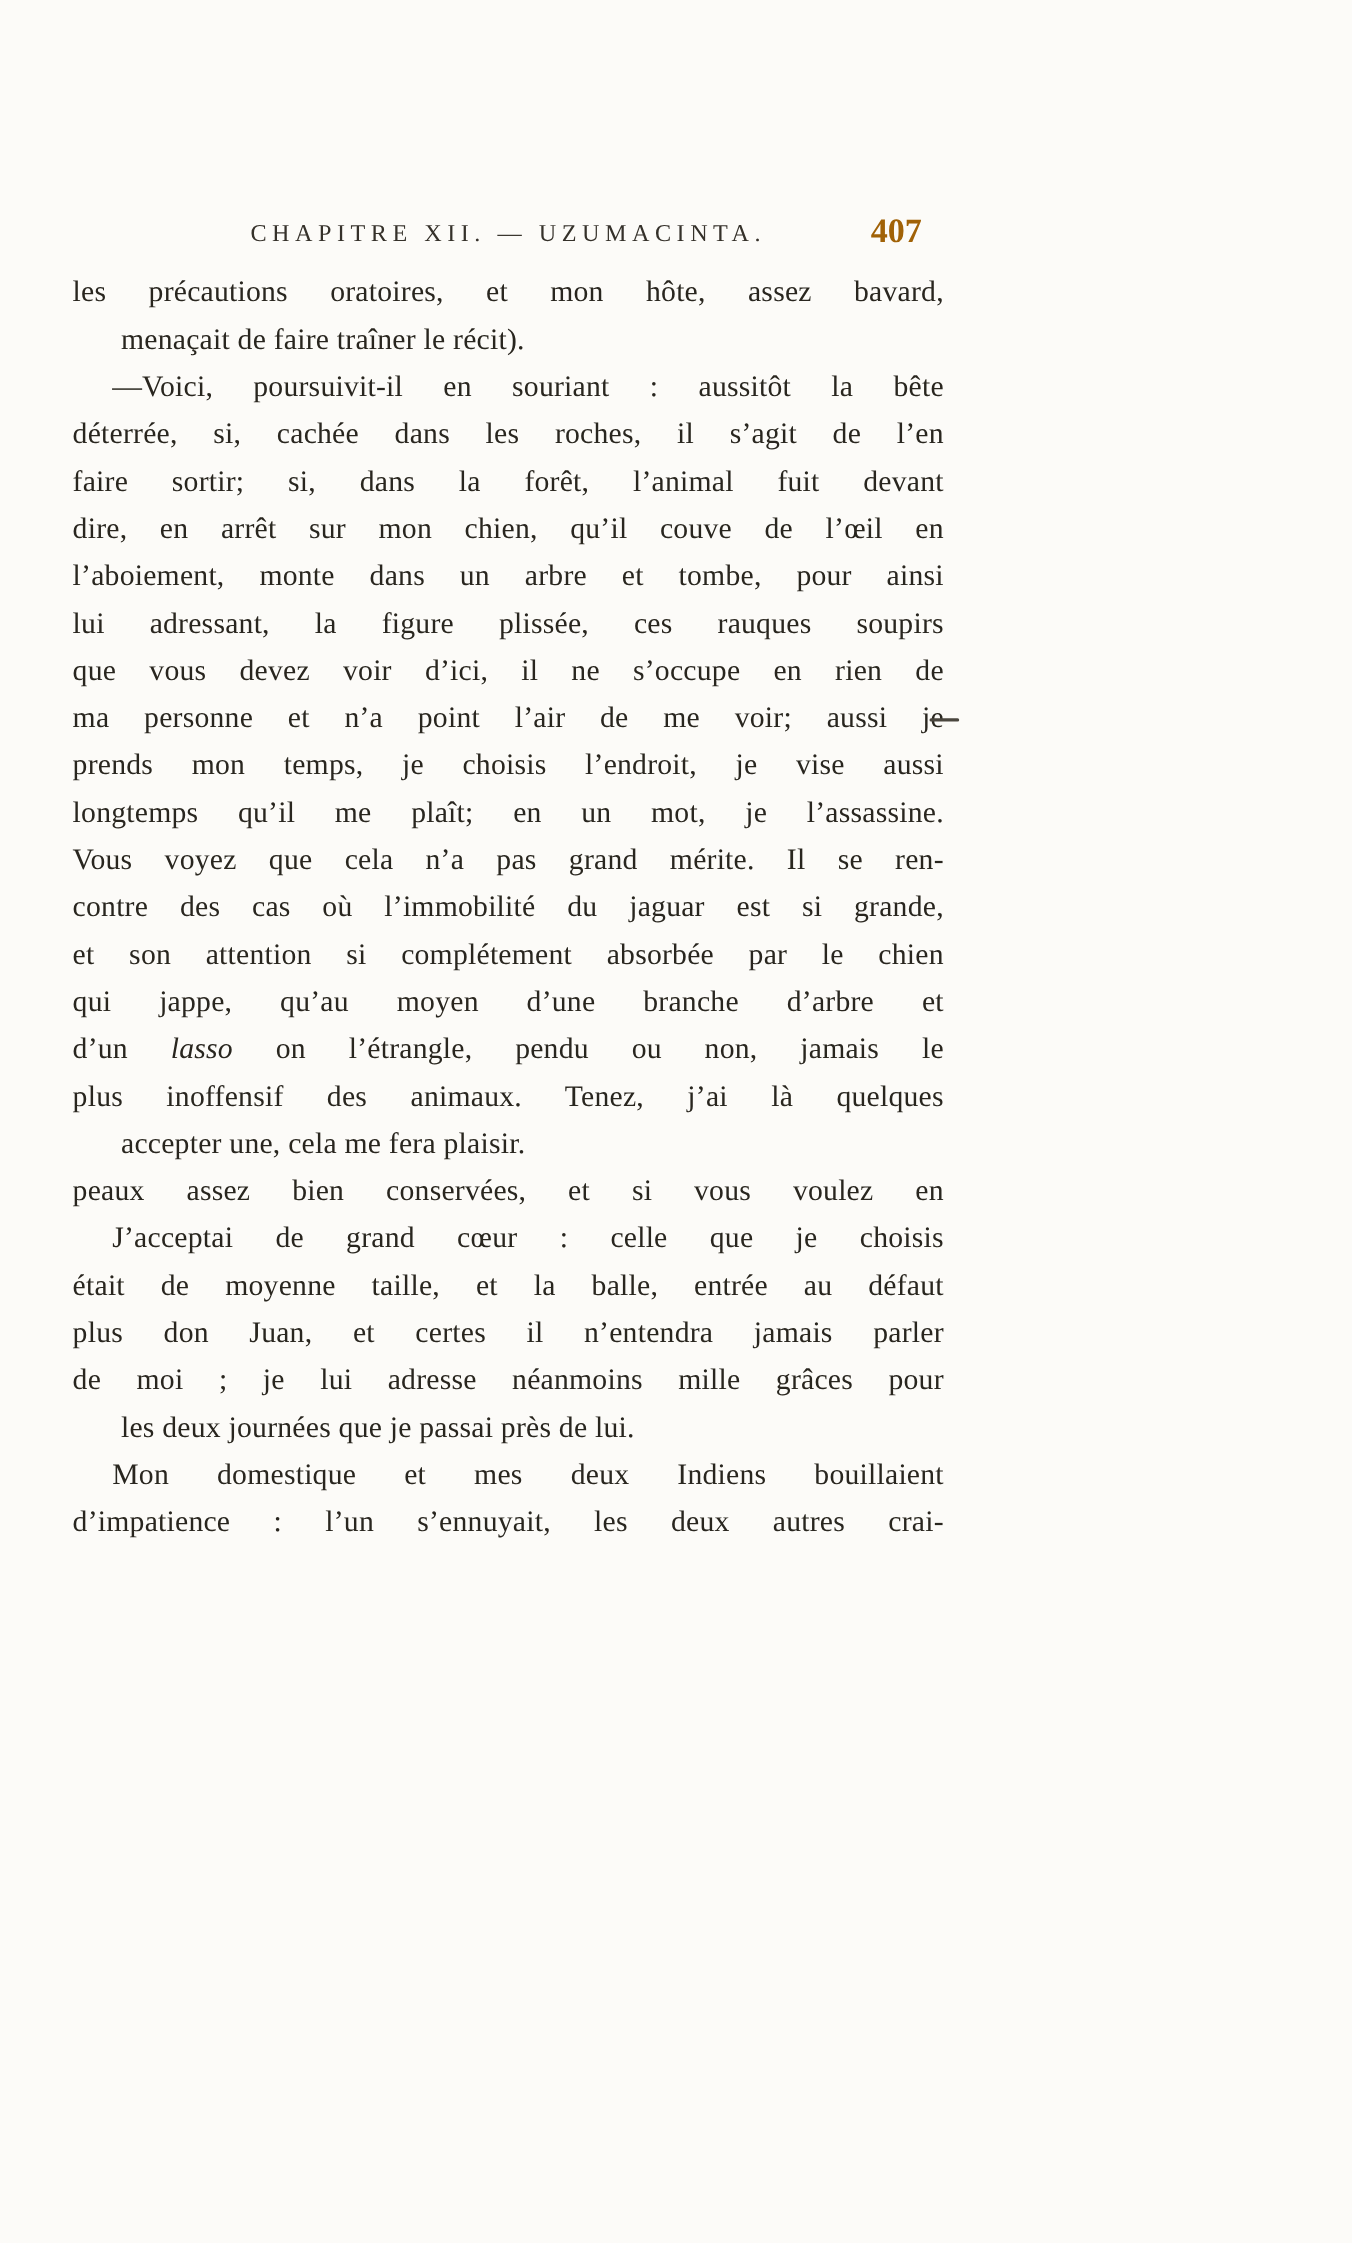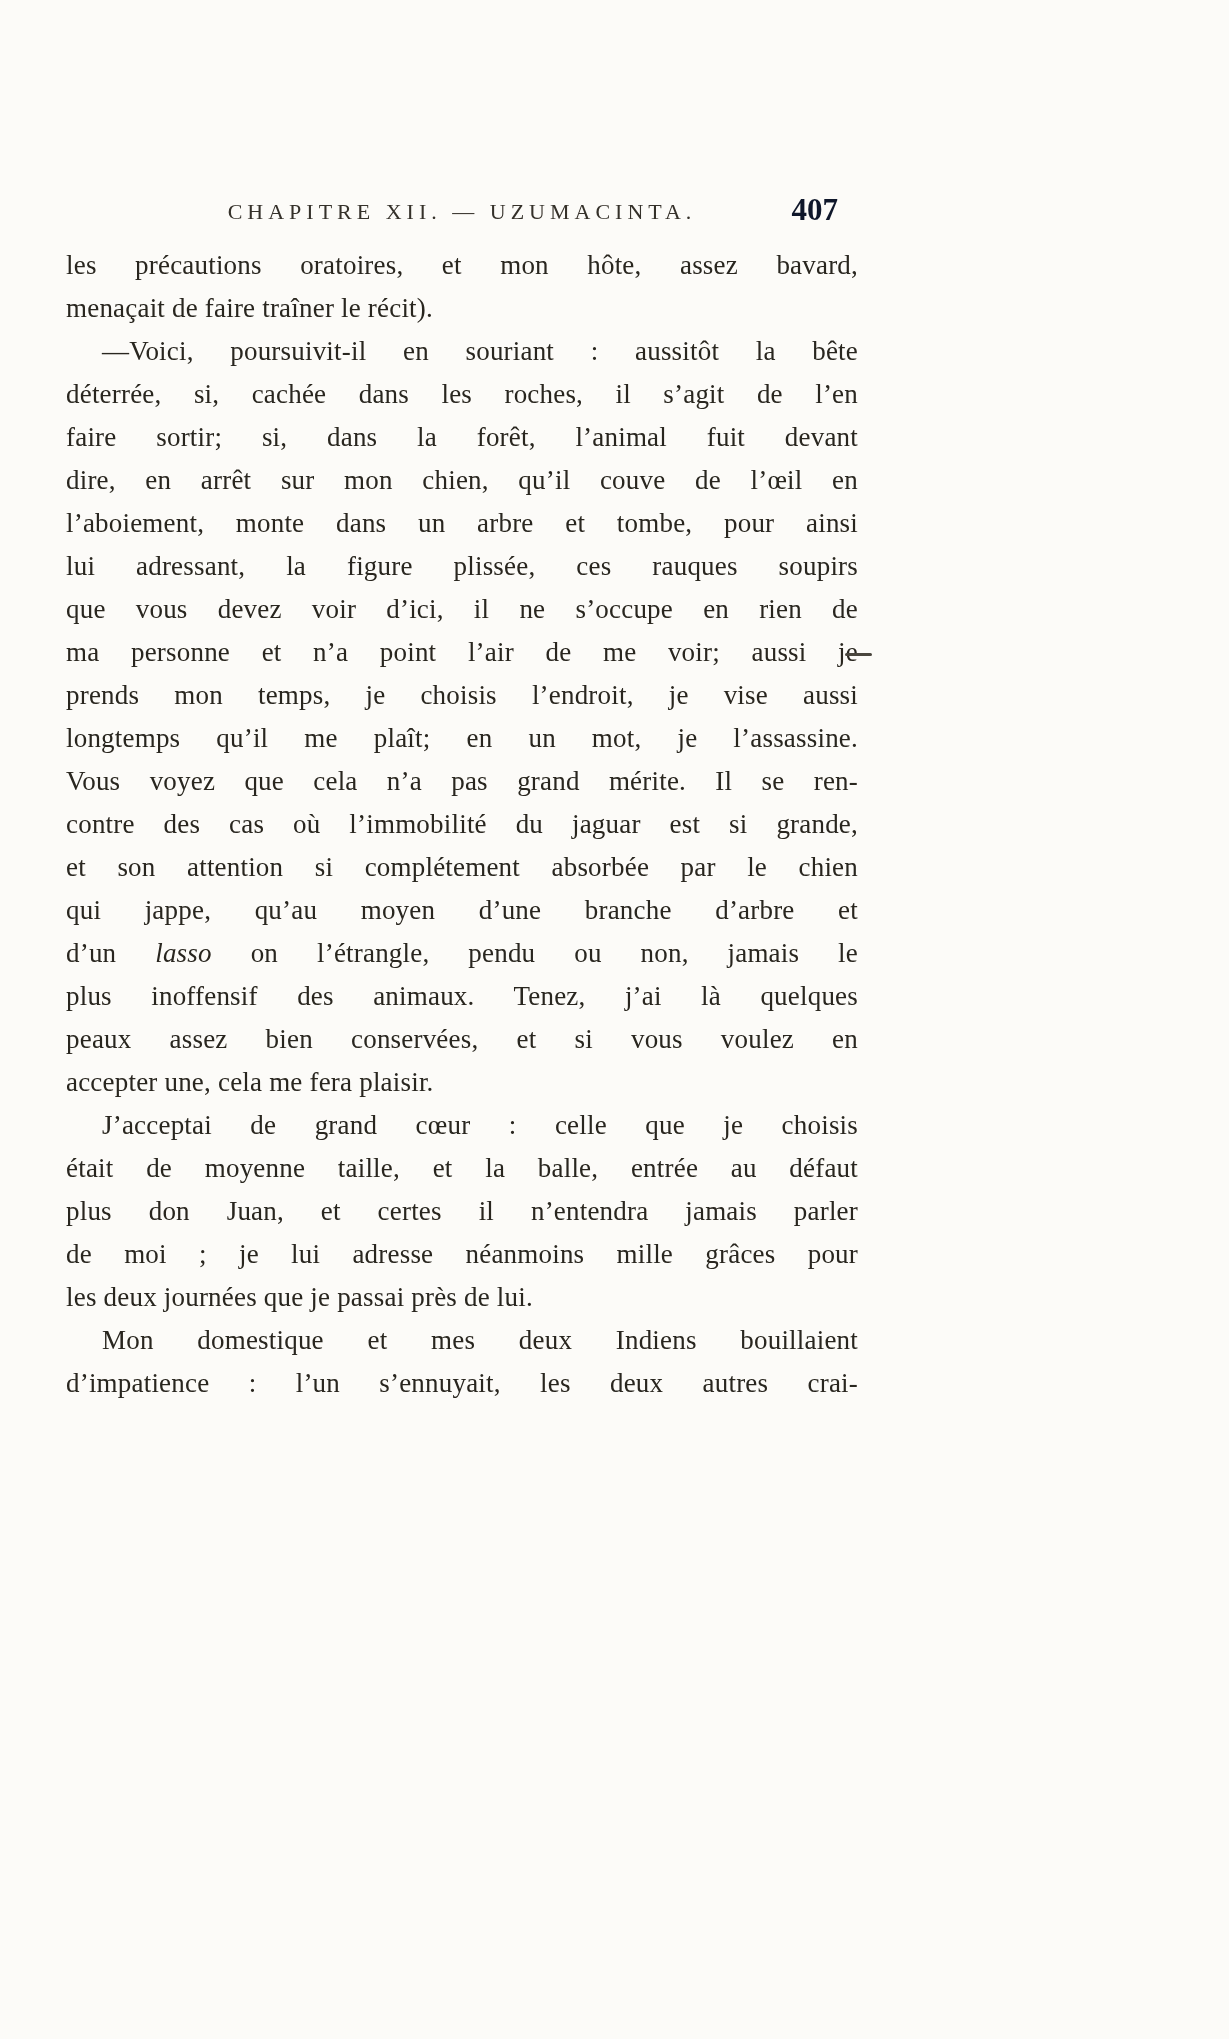--- a/index.html
+++ b/index.html
@@ -36,41 +36,42 @@
     letter-spacing: 5px;
     white-space: nowrap;
     color: #35312a;
   }
   .page-number {
     position: absolute;
     right: 20px;
     top: 0;
     font-size: 31px;
     font-weight: bold;
-    color: #0f172a;
+    color: #a16207;
   }
   .text-block {
     position: absolute;
     left: 66px;
     top: 244px;
     width: 792px;
     font-size: 27px;
     line-height: 43px;
     letter-spacing: 0.2px;
   }
   .para {
     margin: 0;
   }
   .line {
     text-align: justify;
     text-align-last: justify;
     white-space: normal;
   }
   .line.last {
     text-align-last: left;
+    margin-left: 44px;
   }
   .para.indent .line:first-child {
     text-indent: 36px;
   }
   .italic {
     font-style: italic;
   }
   .margin-mark {
     position: absolute;
     left: 845px;
@@ -106,22 +107,22 @@
         <div class="line"><span>que vous devez voir d’ici, il ne s’occupe en rien de</span></div>
         <div class="line"><span>ma personne et n’a point l’air de me voir; aussi je</span></div>
         <div class="line"><span>prends mon temps, je choisis l’endroit, je vise aussi</span></div>
         <div class="line"><span>longtemps qu’il me plaît; en un mot, je l’assassine.</span></div>
         <div class="line"><span>Vous voyez que cela n’a pas grand mérite. Il se ren-</span></div>
         <div class="line"><span>contre des cas où l’immobilité du jaguar est si grande,</span></div>
         <div class="line"><span>et son attention si complétement absorbée par le chien</span></div>
         <div class="line"><span>qui jappe, qu’au moyen d’une branche d’arbre et</span></div>
         <div class="line"><span>d’un </span><span class="italic">lasso</span><span> on l’étrangle, pendu ou non, jamais le</span></div>
         <div class="line"><span>plus inoffensif des animaux. Tenez, j’ai là quelques</span></div>
+        <div class="line last"><span>accepter une, cela me fera plaisir.</span></div>
         <div class="line"><span>peaux assez bien conservées, et si vous voulez en</span></div>
-        <div class="line last"><span>accepter une, cela me fera plaisir.</span></div>
       </div>
       <div class="para indent">
         <div class="line"><span>J’acceptai de grand cœur : celle que je choisis</span></div>
         <div class="line"><span>était de moyenne taille, et la balle, entrée au défaut</span></div>
         <div class="line"><span>plus don Juan, et certes il n’entendra jamais parler</span></div>
         <div class="line"><span>de moi ; je lui adresse néanmoins mille grâces pour</span></div>
         <div class="line last"><span>les deux journées que je passai près de lui.</span></div>
       </div>
       <div class="para indent">
         <div class="line"><span>Mon domestique et mes deux Indiens bouillaient</span></div>

